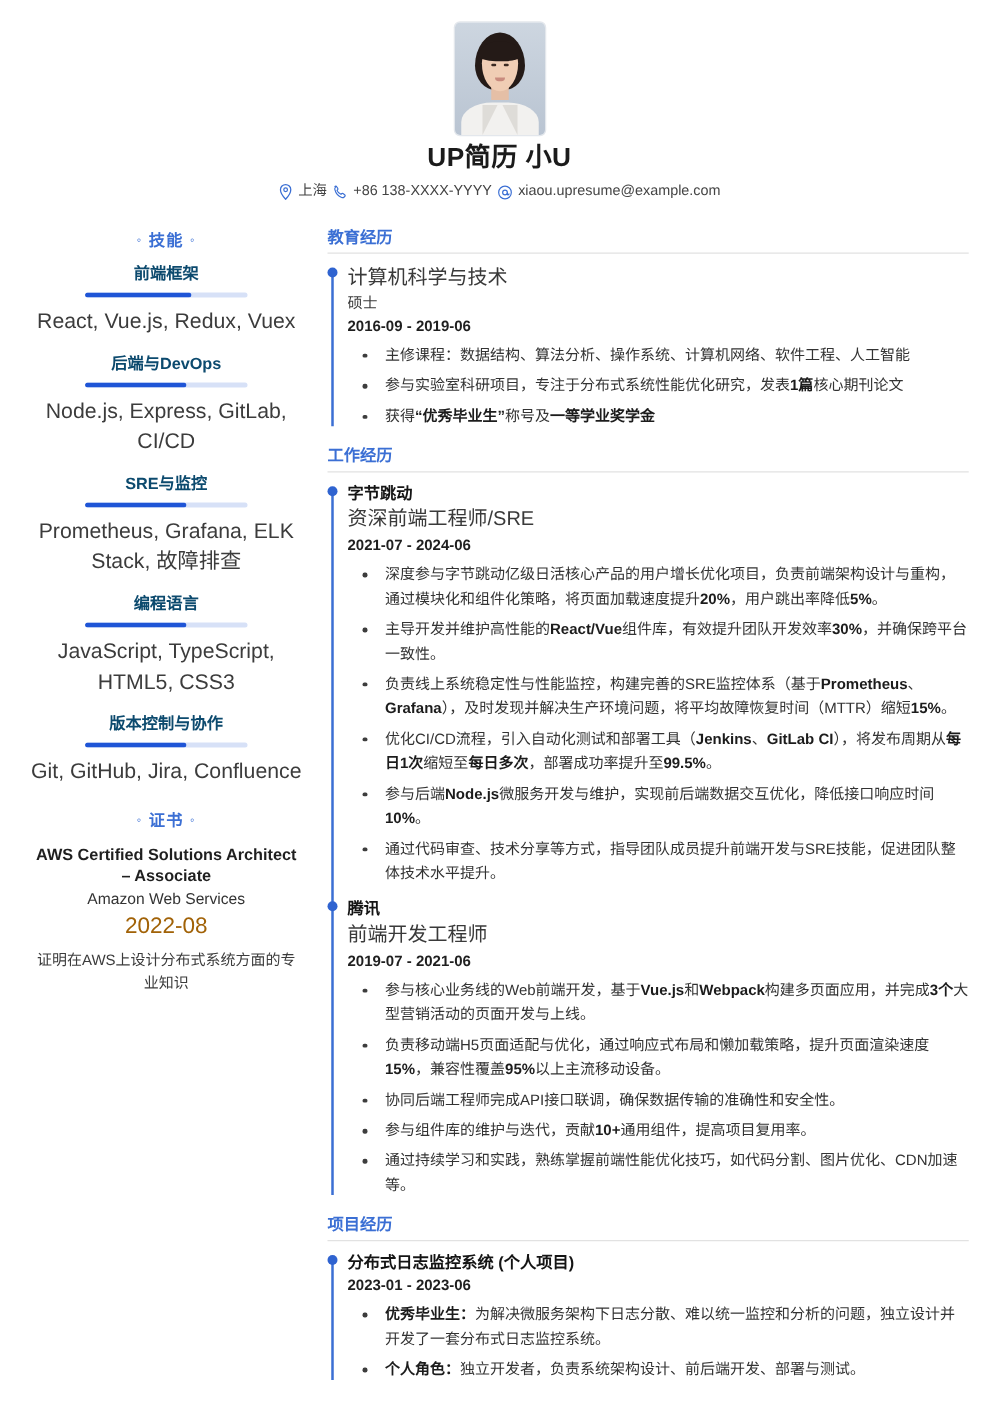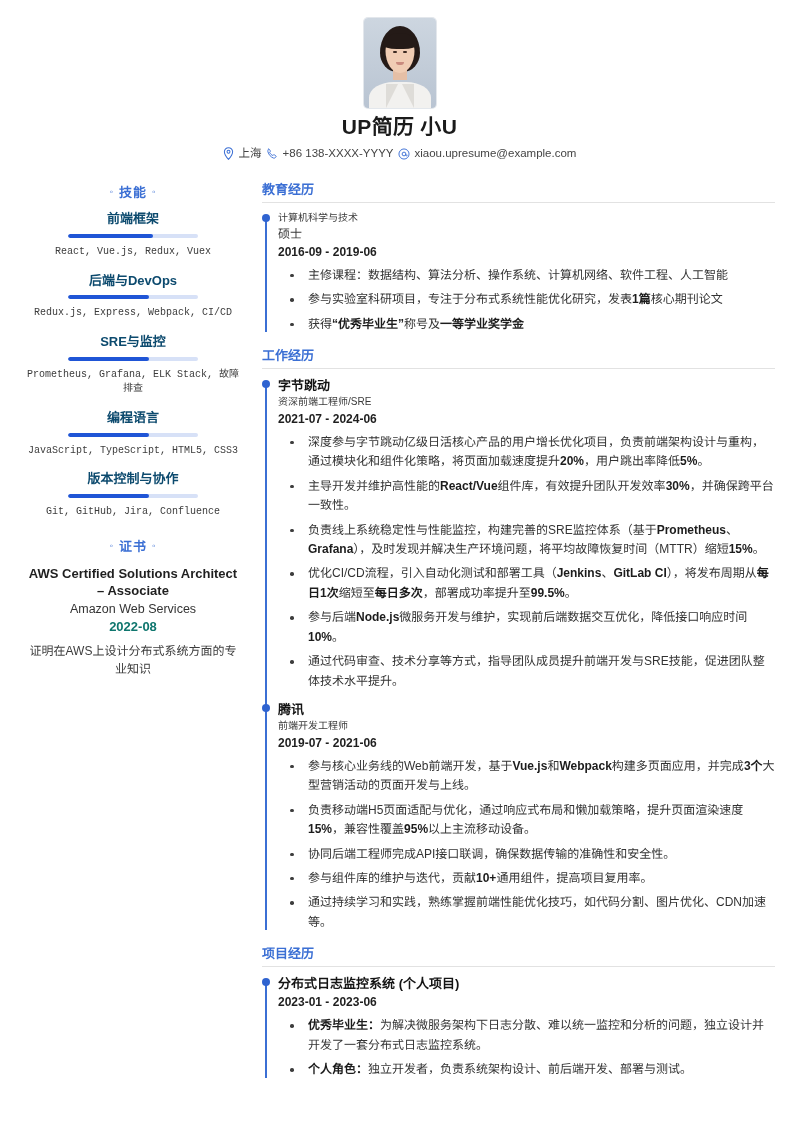--- a/index.html
+++ b/index.html
@@ -206,42 +206,41 @@
     background: #d7e1f7;
     border-radius: 3px;
     overflow: hidden;
   }
   .skill-fill {
     height: 100%;
     background: #1f55d6;
     border-radius: 3px;
   }
   .skill-items {
-    font-size: 10px;
+    font-size: 17px;
     color: #3c3c3c;
     line-height: 1.45;
-    font-family: Liberation Mono, monospace;
   }
 
   .cert-title {
     font-size: 13px;
     font-weight: bold;
     color: #1f1f1f;
     line-height: 1.35;
     margin-bottom: 1px;
   }
   .cert-org {
     font-size: 12.5px;
     color: #333333;
     line-height: 1.35;
   }
   .cert-date {
-    font-size: 13px;
-    font-weight: bold;
-    color: #0f766e;
+    font-size: 18px;
+    font-weight: normal;
+    color: #a16207;
     line-height: 1.4;
     margin-bottom: 6px;
   }
   .cert-desc {
     font-size: 12px;
     color: #3c3c3c;
     line-height: 1.5;
   }
   .cert-heading { margin-top: 16px; }
 
@@ -286,21 +285,21 @@
     background: #2f63d0;
     z-index: 2;
   }
   .entry-org {
     font-size: 13px;
     font-weight: bold;
     color: #141414;
     line-height: 1.4;
   }
   .entry-role {
-    font-size: 10px;
+    font-size: 16px;
     color: #3a3a3a;
     line-height: 1.45;
   }
   .entry-degree {
     font-size: 12px;
     color: #3a3a3a;
     line-height: 1.45;
   }
   .entry-date {
     font-size: 12px;
@@ -402,21 +401,21 @@
           <div class="skill-bar">
             <div class="skill-fill" style="width: 65%;"></div>
           </div>
           <div class="skill-items">React, Vue.js, Redux, Vuex</div>
         </div>
         <div class="skill-block">
           <div class="skill-name">后端与DevOps</div>
           <div class="skill-bar">
             <div class="skill-fill" style="width: 62%;"></div>
           </div>
-          <div class="skill-items">Redux.js, Express, Webpack, CI/CD</div>
+          <div class="skill-items">Node.js, Express, GitLab, CI/CD</div>
         </div>
         <div class="skill-block">
           <div class="skill-name">SRE与监控</div>
           <div class="skill-bar">
             <div class="skill-fill" style="width: 62%;"></div>
           </div>
           <div class="skill-items">Prometheus, Grafana, ELK Stack, 故障排查</div>
         </div>
         <div class="skill-block">
           <div class="skill-name">编程语言</div>

